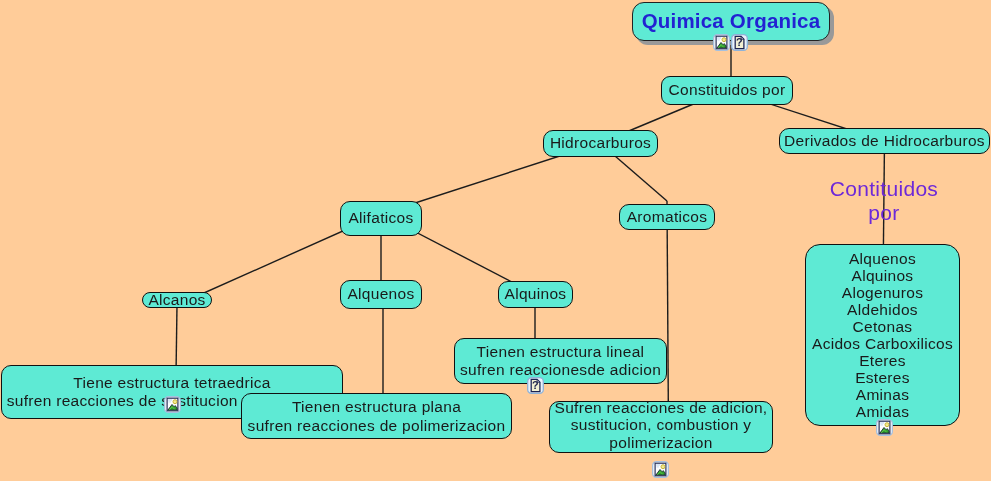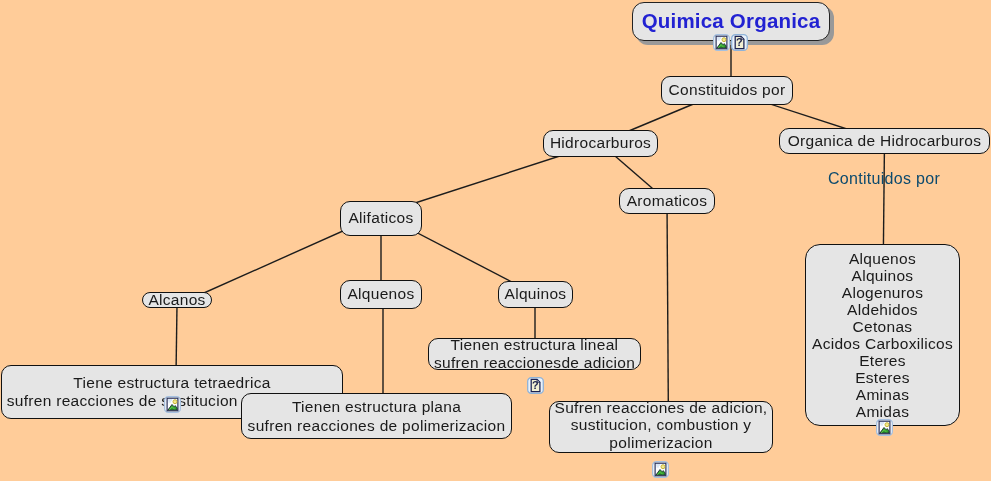--- a/index.html
+++ b/index.html
@@ -1,29 +1,29 @@
 <!DOCTYPE html>
 <html><head>
 <meta charset="utf-8">
 <style>
   html,body{margin:0;padding:0;}
   body{width:991px;height:481px;background:#FFCC99;position:relative;overflow:hidden;
        font-family:"Liberation Sans", sans-serif;}
   #wires{position:absolute;left:0;top:0;}
-  .node{position:absolute;background:#e5e5e5;border:1.4px solid #111;border-radius:10px;
+  .node{position:absolute;background:#5eead4;border:1.4px solid #111;border-radius:10px;
         color:#1a1a1a;font-size:15.5px;letter-spacing:0.3px;line-height:18.5px;
         display:flex;align-items:center;justify-content:center;text-align:center;
         box-sizing:border-box;white-space:nowrap;}
   .ml{white-space:normal;}
   .icon{position:absolute;}
   #title{left:632px;top:2px;width:198px;height:39px;border-radius:12px;
          border:1.6px solid #222;box-shadow:4px 4px 0 #999;
          font-weight:bold;font-size:20.5px;color:#2222d2;letter-spacing:0.2px;}
-  #lbl{position:absolute;left:824px;top:170px;width:120px;text-align:center;
-       font-size:16px;letter-spacing:0.3px;color:#0c4a6e;}
+  #lbl{position:absolute;left:824px;top:177px;width:120px;text-align:center;
+       font-size:21px;letter-spacing:0.3px;color:#6d28d9;}
 </style>
 </head>
 <body>
 <svg id="wires" width="991" height="481" viewBox="0 0 991 481">
   <g stroke="#1c1c1c" stroke-width="1.4" fill="none">
     <line x1="731" y1="41" x2="731" y2="76"></line>
     <line x1="727" y1="90" x2="600" y2="143"></line>
     <line x1="727" y1="90" x2="884" y2="141"></line>
     <line x1="600" y1="143" x2="381" y2="214"></line>
     <line x1="600" y1="143" x2="667" y2="201"></line>
@@ -34,30 +34,30 @@
     <line x1="177" y1="305" x2="176" y2="375"></line>
     <line x1="383" y1="294" x2="383" y2="436"></line>
     <line x1="535" y1="294" x2="535" y2="361"></line>
     <line x1="667" y1="201" x2="668.5" y2="433"></line>
   </g>
 </svg>
 
 <div class="node" id="title">Quimica Organica</div>
 <div class="node" style="left:661px;top:76px;width:132px;height:29px;border-radius:9px;">Constituidos por</div>
 <div class="node" style="left:543px;top:130px;width:115px;height:27px;">Hidrocarburos</div>
-<div class="node" style="left:779px;top:128px;width:211px;height:26px;">Organica de Hidrocarburos</div>
-<div class="node" style="left:619px;top:188px;width:96px;height:26px;">Aromaticos</div>
+<div class="node" style="left:779px;top:128px;width:211px;height:26px;">Derivados de Hidrocarburos</div>
+<div class="node" style="left:619px;top:204px;width:96px;height:26px;">Aromaticos</div>
 <div class="node" style="left:340px;top:201px;width:82px;height:35px;">Alifaticos</div>
 <div class="node" style="left:142px;top:292px;width:70px;height:16px;">Alcanos</div>
 <div class="node" style="left:340px;top:280px;width:82px;height:29px;">Alquenos</div>
 <div class="node" style="left:498px;top:281px;width:75px;height:27px;">Alquinos</div>
 <div class="node ml" style="left:805px;top:244px;width:155px;height:182px;border-radius:15px;line-height:17px;">Alquenos<br>Alquinos<br>Alogenuros<br>Aldehidos<br>Cetonas<br>Acidos Carboxilicos<br>Eteres<br>Esteres<br>Aminas<br>Amidas</div>
 <div class="node ml" style="left:1px;top:365px;width:342px;height:54px;line-height:18.5px;">Tiene estructura tetraedrica<br>sufren reacciones de sustitucion y combustion</div>
 <div class="node ml" style="left:241px;top:393px;width:271px;height:46px;line-height:19px;">Tienen estructura plana<br>sufren reacciones de polimerizacion</div>
-<div class="node ml" style="left:428px;top:338px;width:213px;height:32px;line-height:18.5px;">Tienen estructura lineal<br>sufren reaccionesde adicion</div>
+<div class="node ml" style="left:454px;top:338px;width:213px;height:46px;line-height:18.5px;">Tienen estructura lineal<br>sufren reaccionesde adicion</div>
 <div class="node ml" style="left:549px;top:401px;width:224px;height:52px;line-height:17.5px;padding-bottom:4px;">Sufren reacciones de adicion, sustitucion, combustion y polimerizacion</div>
 <div id="lbl">Contituidos por</div>
 
 <svg class="icon" style="left:713px;top:34px" width="17" height="17" viewBox="0 0 17 17">
  <rect x="0.7" y="0.7" width="15.6" height="15.6" rx="3.6" fill="#ffffff" stroke="#a5c0e0" stroke-width="1.3"></rect>
  <rect x="3.1" y="2.2" width="10.8" height="12.6" fill="#fdfeff" stroke="#27305a" stroke-width="1.2"></rect>
  <path d="M4.1 3.3 h4 v1.5 h-4 Z M4.5 5.3 h2.4 v1.2 h-2.4 Z" fill="#cfe0f2"></path>
  <circle cx="11" cy="5.7" r="2" fill="#f2e98c" stroke="#c2ae2e" stroke-width="0.9"></circle>
  <path d="M3.9 14 L8 8.5 L10.1 10.7 L11.2 9.6 L13.1 12 L13.1 14 Z" fill="#2f9e2f" stroke="#1a2430" stroke-width="0.85" stroke-linejoin="round"></path>
  <path d="M5.3 13.9 L8.1 10.7 L10.7 13.3" fill="none" stroke="#5ec648" stroke-width="1"></path>

